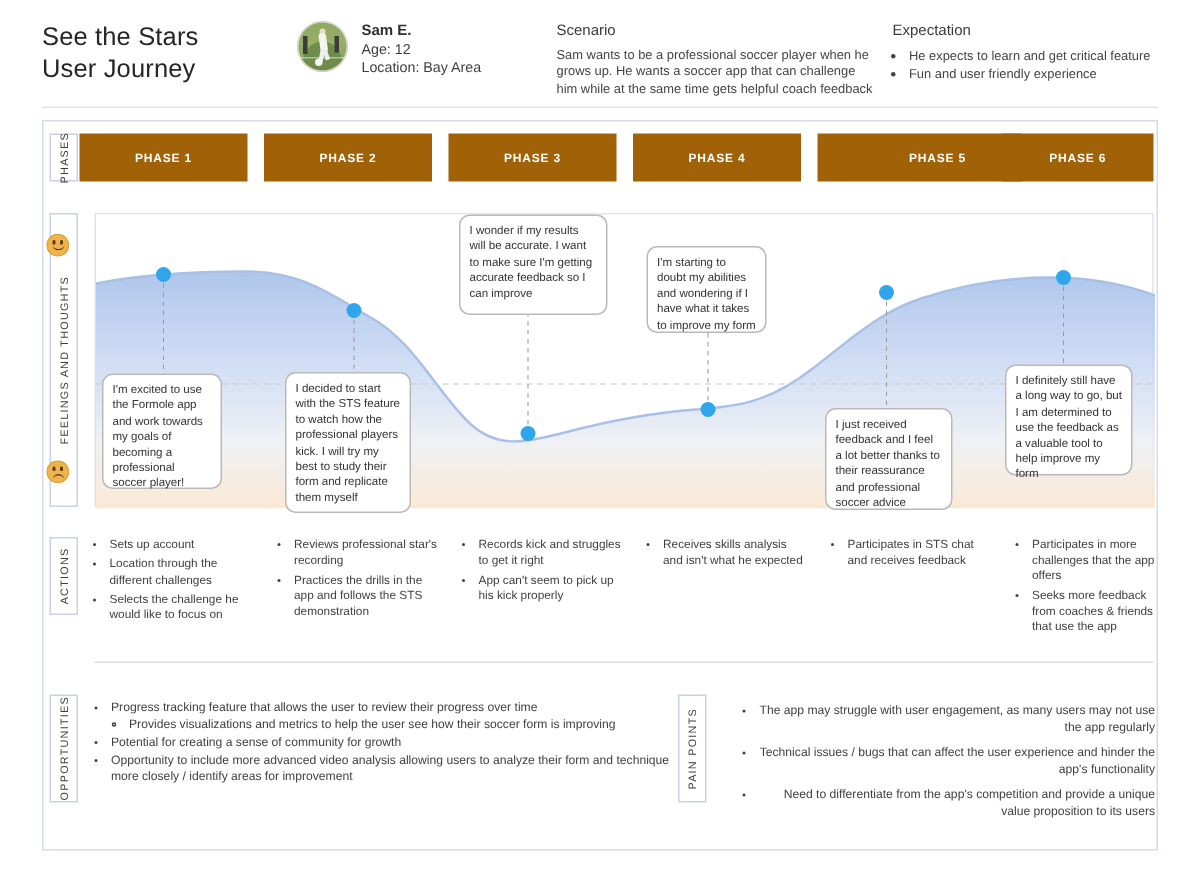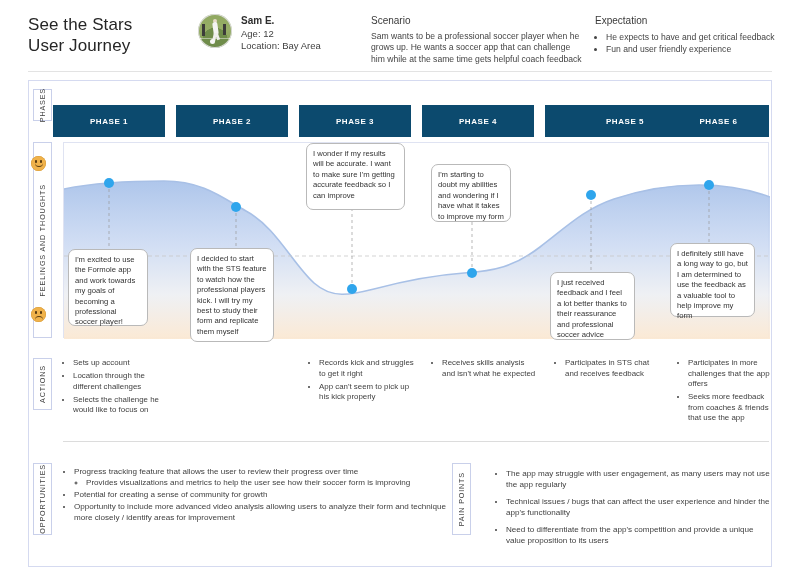--- a/index.html
+++ b/index.html
@@ -56,21 +56,21 @@
     display:flex;align-items:center;justify-content:center;box-sizing:border-box;
   }
   .rowlabel span{
     writing-mode:vertical-rl;transform:rotate(180deg);
     font-size:7.2px;letter-spacing:.85px;color:#3d3d3d;white-space:nowrap;
   }
 
   
   .phases{position:absolute;left:53px;top:89px;width:716px;height:32px;}
   .phase{
-    position:absolute;top:16px;height:32px;background:#0c4a6e;
+    position:absolute;top:0;height:32px;background:#a16207;
     display:flex;align-items:center;justify-content:center;
     color:#fff;font-size:8px;font-weight:bold;letter-spacing:.55px;
   }
 
   
   .chartbox{position:absolute;left:63px;top:142px;width:706px;height:196px;border:1px solid #dfe3f2;box-sizing:border-box;overflow:visible;}
   .chartsvg{position:absolute;left:0;top:0;width:706px;height:196px;}
   .emoji{
     position:absolute;left:31px;width:15px;height:15px;border-radius:50%;
     background:#f0b24a;box-shadow:0 0 0 .5px #d79a35 inset;
@@ -95,21 +95,21 @@
   .acol ul{margin:0;padding-left:10px;}
   .acol li{margin-bottom:2.5px;}
   .actions-rule{position:absolute;left:63px;top:441px;width:706px;height:1px;background:#dcdcdc;}
 
   
   .opps{position:absolute;left:63px;top:466px;width:385px;font-size:8.1px;line-height:11px;color:#3f3f3f;}
   .opps>ul{margin:0;padding-left:11px;}
   .opps>ul>li{margin-bottom:1px;}
   .opps ul ul{margin:0;padding-left:12px;list-style:circle;}
   .pains{position:absolute;left:495px;top:468px;width:275px;font-size:8.1px;line-height:11px;color:#3f3f3f;}
-  .pains ul{margin:0;padding-left:11px;}
+  .pains ul{margin:0;padding-left:11px;text-align:right;}
   .pains li{margin-bottom:6px;}
 </style>
 </head>
 <body>
 
 <div class="page">
 
   <div class="header">
     <div class="title">
       <div>See the Stars</div>
@@ -135,21 +135,21 @@
     </div>
 
     <div class="scen">
       <span class="blk-h">Scenario</span>
       <span class="blk-p">Sam wants to be a professional soccer player when he grows up. He wants a soccer app that can challenge him while at the same time gets helpful coach feedback</span>
     </div>
 
     <div class="expc">
       <span class="blk-h">Expectation</span>
       <ul>
-        <li>He expects to have and get critical feedback</li>
+        <li>He expects to learn and get critical feature</li>
         <li>Fun and user friendly experience</li>
       </ul>
     </div>
     <div class="hdr-rule"></div>
   </div>
 
   <div class="frame"></div>
 
   <div class="rowlabel" style="left:33px;top:89px;width:19px;height:32px;">
     <span>PHASES</span>
@@ -236,20 +236,26 @@
     <span>ACTIONS</span>
   </div>
   <div class="actions">
     <div class="acol" style="left:0px;width:112px;">
       <ul>
         <li>Sets up account</li>
         <li>Location through the different challenges</li>
         <li>Selects the challenge he would like to focus on</li>
       </ul>
     </div>
+    <div class="acol" style="left:123px;width:110px;">
+      <ul>
+        <li>Reviews professional star's recording</li>
+        <li>Practices the drills in the app and follows the STS demonstration</li>
+      </ul>
+    </div>
     <div class="acol" style="left:246px;width:110px;">
       <ul>
         <li>Records kick and struggles to get it right</li>
         <li>App can't seem to pick up his kick properly</li>
       </ul>
     </div>
     <div class="acol" style="left:369px;width:105px;">
       <ul>
         <li>Receives skills analysis and isn't what he expected</li>
       </ul>

